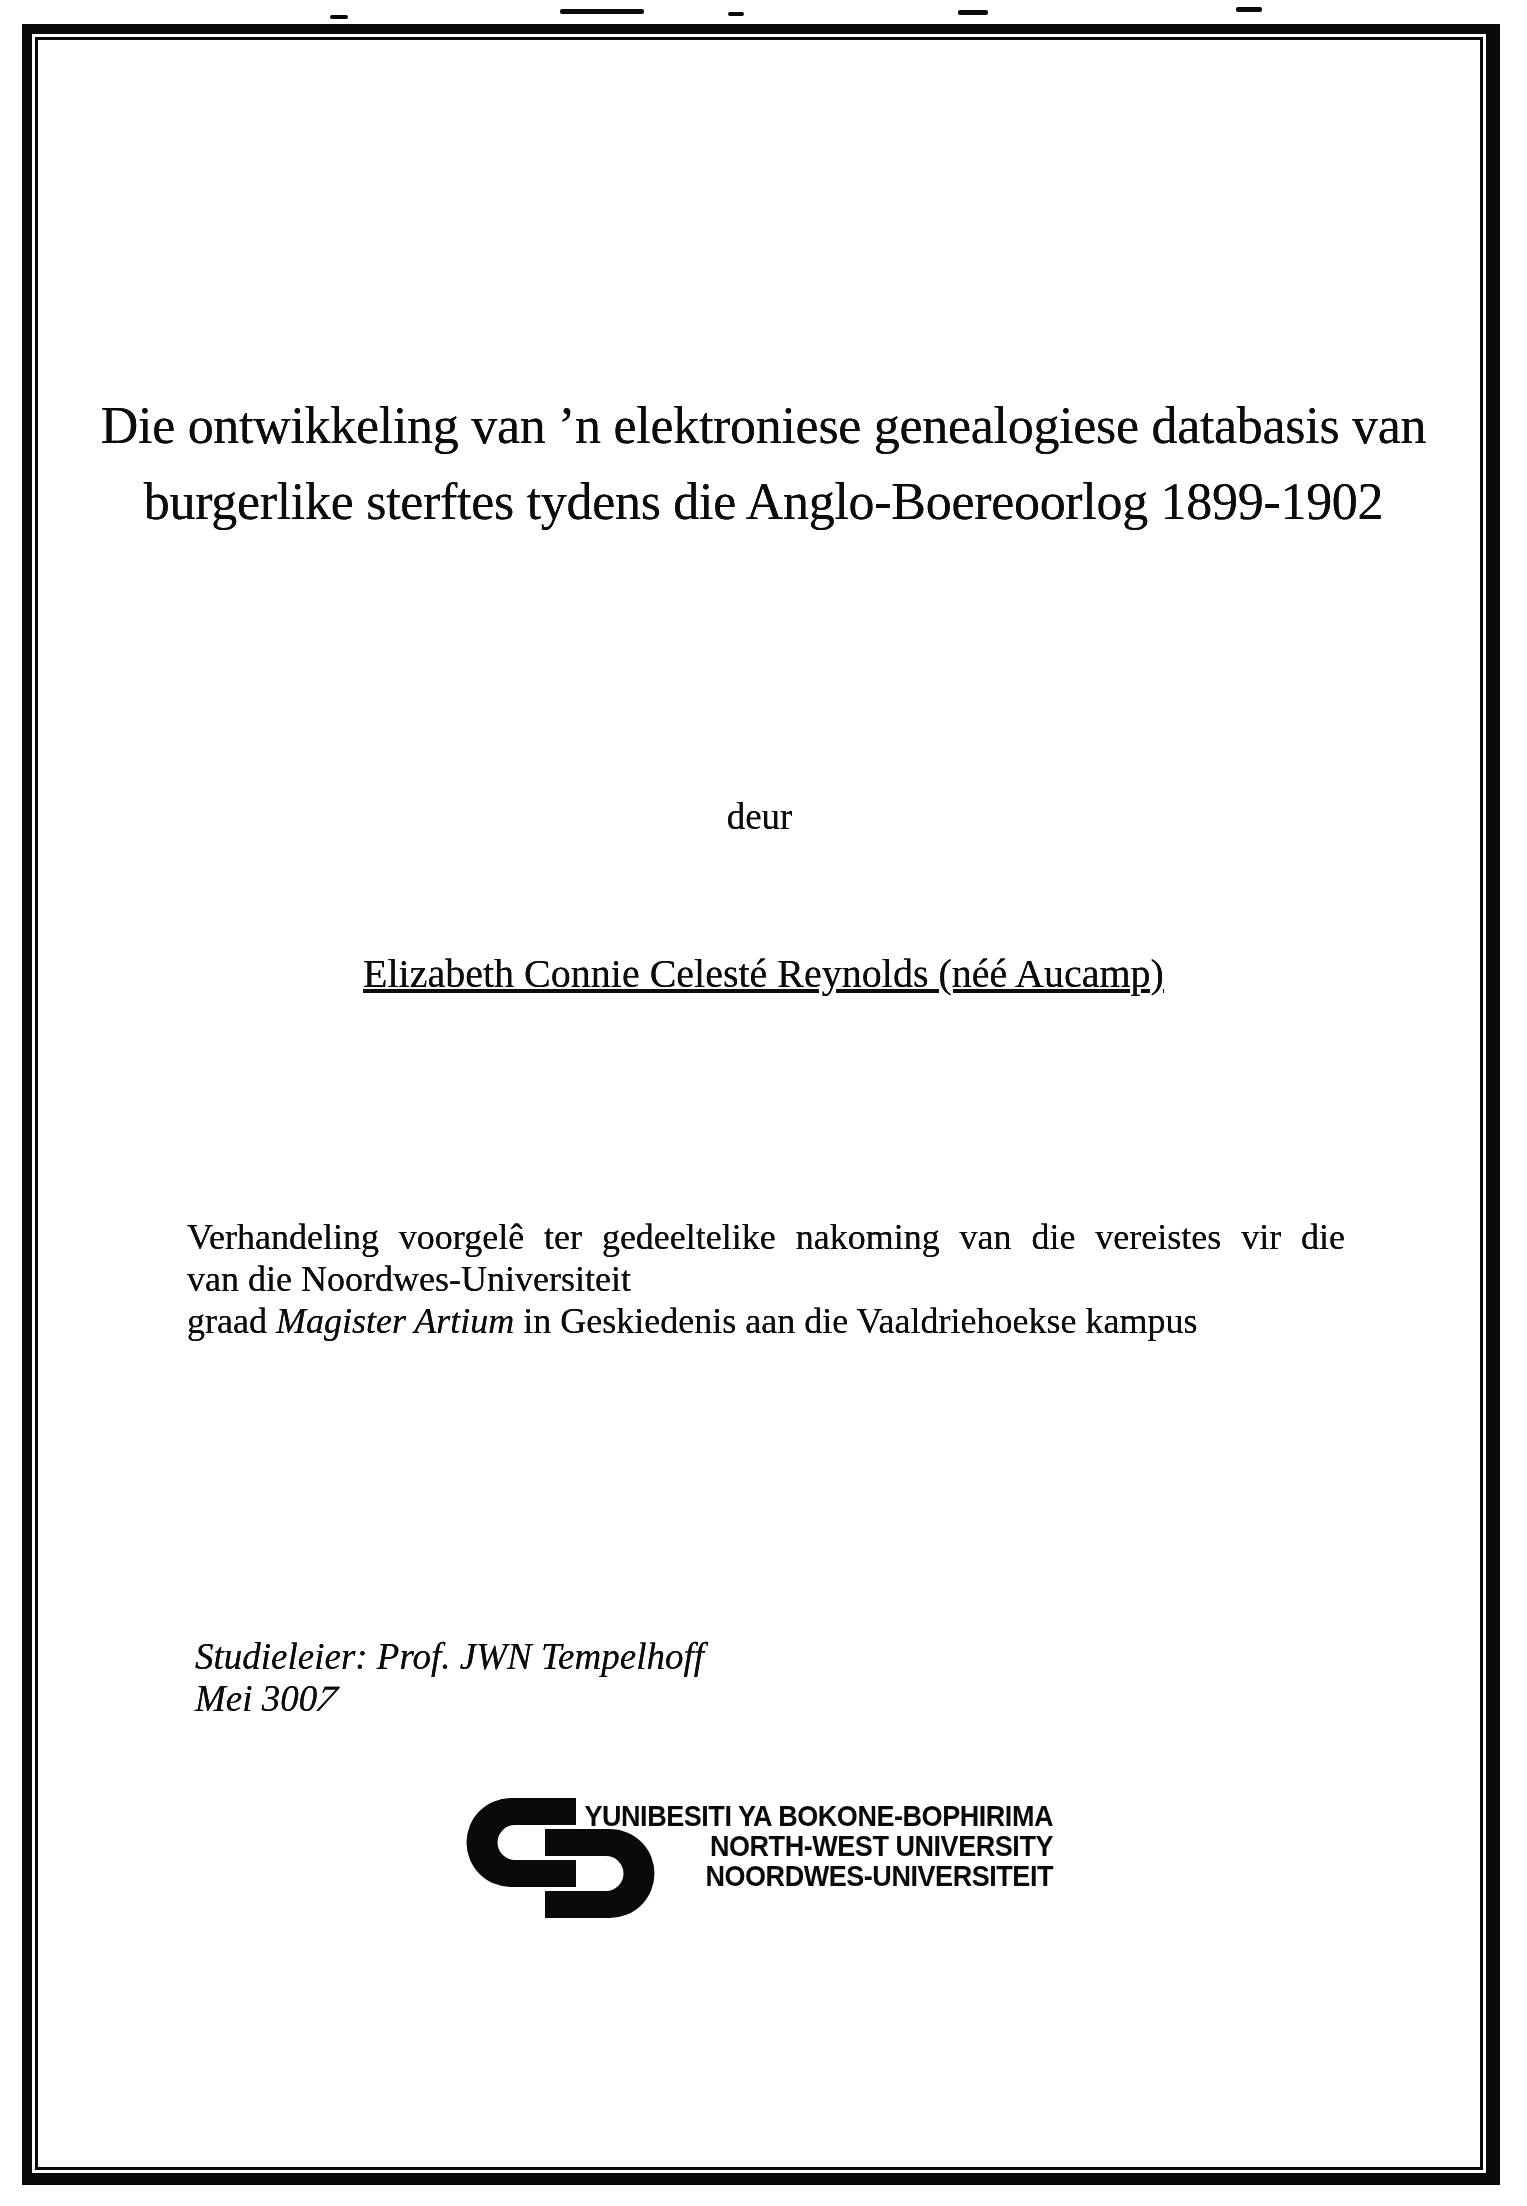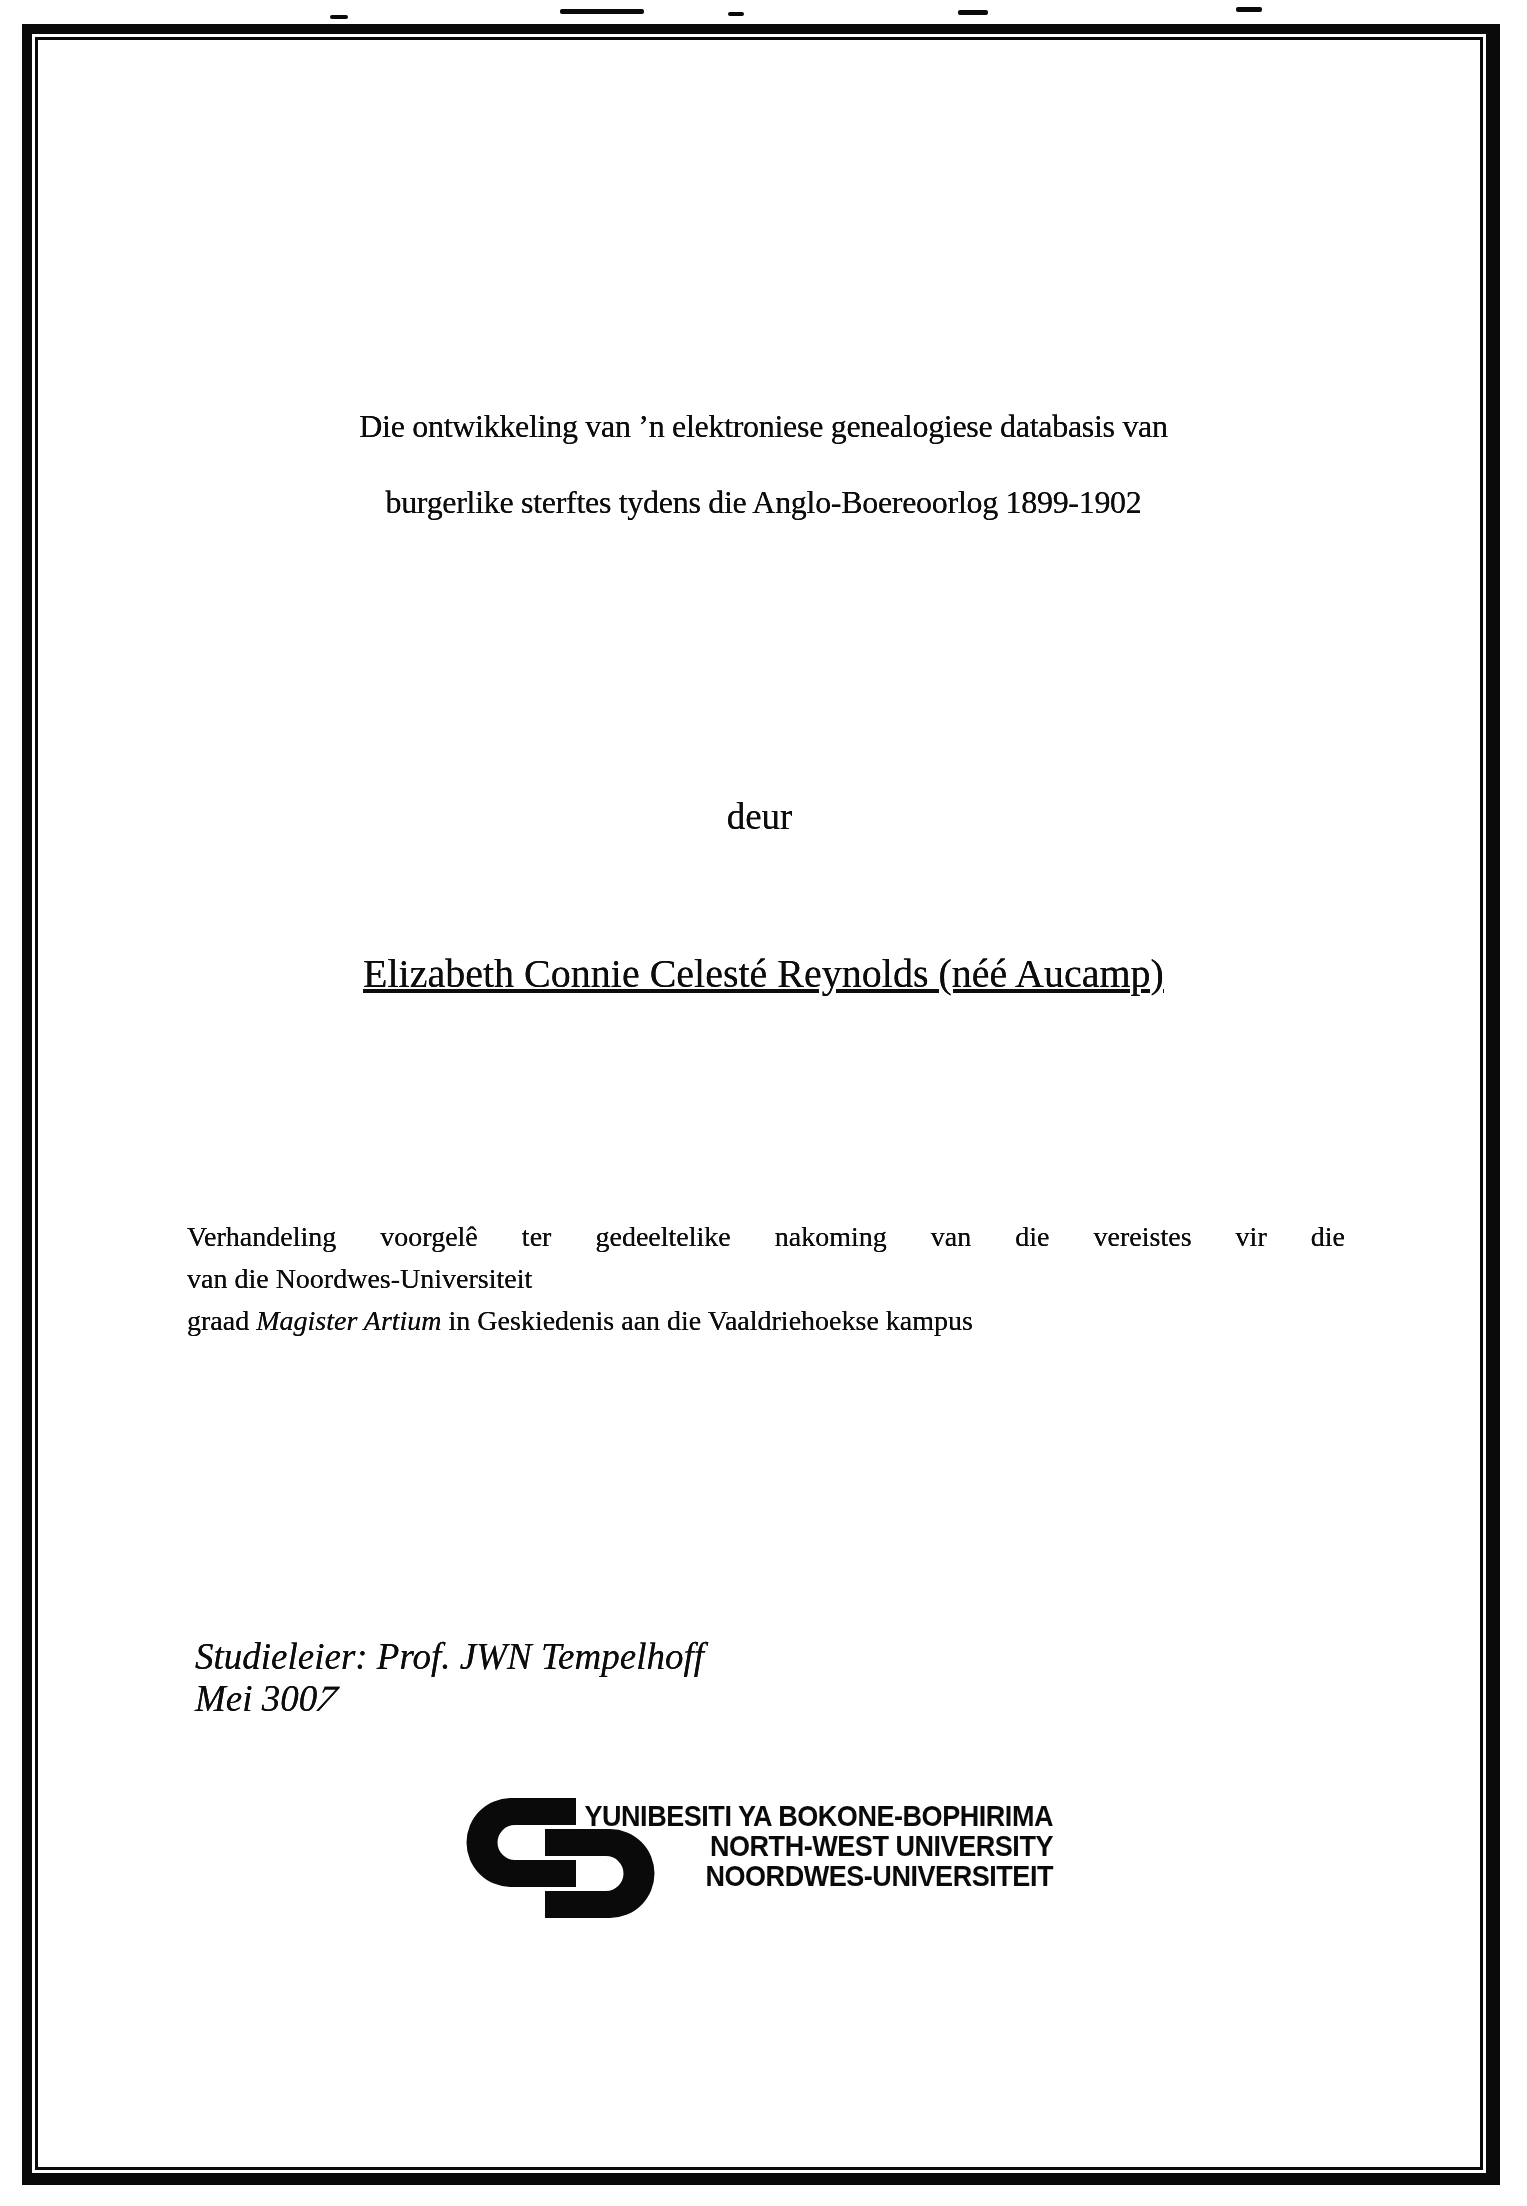--- a/index.html
+++ b/index.html
@@ -26,36 +26,36 @@
     border:3px solid #0a0a0a;
   }
   
   .speck { position:absolute; background:#0a0a0a; border-radius:2px; }
 
   .serifink { text-shadow:0 0 0.6px currentColor; }
 
   .title {
     position:absolute; top:388px; left:40px; right:40px;
     text-align:center;
-    font-size:32px; line-height:76px;
+    font-size:52px; line-height:76px;
     letter-spacing:-0.3px;
   }
   .byline {
     position:absolute; top:795px; left:32px; right:40px;
     text-align:center;
     font-size:37px; line-height:44px;
   }
   .author {
     position:absolute; top:950px; left:40px; right:40px;
     text-align:center;
     font-size:40px; line-height:48px;text-decoration:underline;
   }
   .thesis {
     position:absolute; top:1216px; left:187px; width:1158px;
-    font-size:28px; line-height:42px;
+    font-size:36px; line-height:42px;
   }
   .thesis .justified {
     text-align:justify;
     text-align-last:justify;
   }
   .thesis .it { font-style:italic; }
   .supervisor-block {
     position:absolute; top:1636px; left:195px;
     font-size:37px; line-height:42px;font-style:italic;
   }

